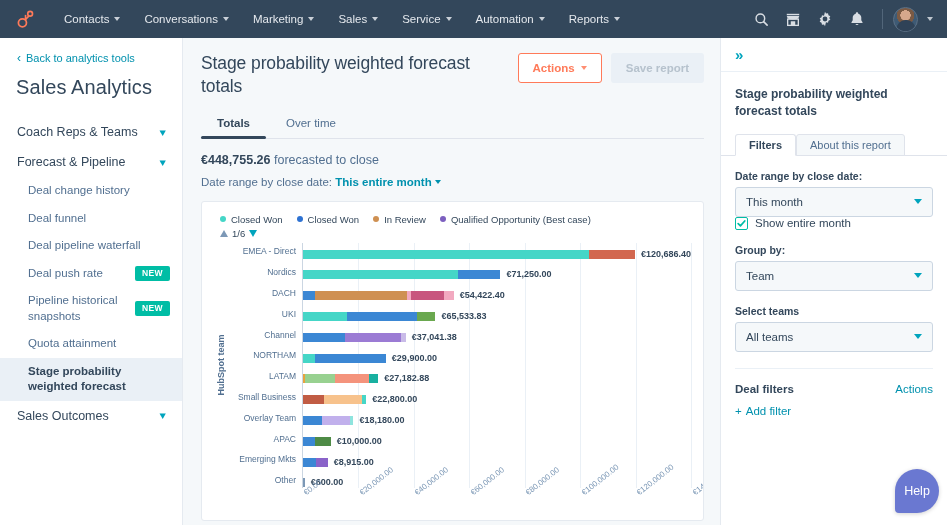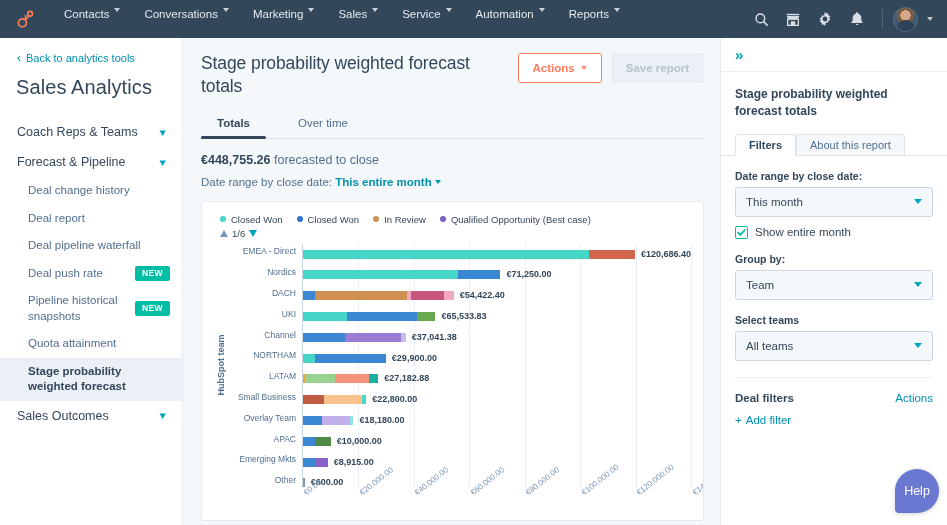--- a/index.html
+++ b/index.html
@@ -15,21 +15,21 @@
 
   
   .topnav {
     height: 38px; min-height: 38px; background: #33475b;
     display: flex; align-items: center; padding: 0 14px 0 12px;
   }
   .logo { width: 26px; height: 26px; margin-right: 14px; display: flex; align-items: center; justify-content: center; }
   .nav-items { display: flex; align-items: center; gap: 0px; }
   .nav-item {
     color: #e5e9ee; font-size: 11.5px; padding: 0 12px; height: 22px;
-    display: flex; align-items: flex-start; gap: 5px; cursor: pointer; white-space: nowrap;
+    display: flex; align-items: center; gap: 5px; cursor: pointer; white-space: nowrap;
   }
   .caret { width: 0; height: 0; border-left: 3.5px solid transparent; border-right: 3.5px solid transparent; border-top: 4px solid currentColor; opacity: .85; }
   .nav-right { margin-left: auto; display: flex; align-items: center; gap: 2px; }
   .nav-icon { width: 30px; height: 38px; display: flex; align-items: center; justify-content: center; cursor: pointer; color: #d8dde3; }
   .nav-divider { width: 1px; height: 20px; background: #52667a; margin: 0 8px; }
   .avatar {
     width: 25px; height: 25px; border-radius: 50%;
     background: radial-gradient(circle at 50% 32%, #d6a78c 0 26%, #7b5a44 27% 45%, #3e5a74 46% 100%);
     border: 1px solid #5d7186; cursor: pointer; overflow: hidden; position: relative;
   }
@@ -74,21 +74,21 @@
   .page-title { font-size: 17.5px; font-weight: 500; color: #33475b; line-height: 1.3; letter-spacing: -.1px; }
   .head-btns { margin-left: auto; display: flex; gap: 9px; align-items: flex-start; padding-top: 1px; }
   .btn {
     font-size: 11.5px; font-weight: 600; padding: 8px 14px; border-radius: 3px; cursor: pointer;
     display: flex; align-items: center; gap: 6px; white-space: nowrap; border: 1px solid transparent;
   }
   .btn-actions { color: #ff7a59; border-color: #ff7a59; background: #fff; }
   .btn-actions .caret { border-top-color: #ff7a59; }
   .btn-save { color: #b6c2cd; background: #eaf0f6; cursor: default; }
 
-  .tabs { display: flex; gap: 16px; margin-top: 13px; border-bottom: 1px solid #dfe3eb; }
+  .tabs { display: flex; gap: 4px; margin-top: 13px; border-bottom: 1px solid #dfe3eb; }
   .tab {
     font-size: 11.5px; color: #516f90; padding: 6px 16px 9px 16px; cursor: pointer; position: relative; font-weight: 500;
   }
   .tab.active { color: #33475b; font-weight: 700; }
   .tab.active::after {
     content: ""; position: absolute; left: 0; right: 0; bottom: -1px; height: 3px; background: #33475b; border-radius: 2px;
   }
 
   .forecast-line { margin-top: 14px; font-size: 12.5px; color: #516f90; }
   .forecast-line b { color: #33475b; font-weight: 700; }
@@ -146,21 +146,21 @@
   }
   .rp-tab.active { background: #fff; color: #33475b; font-weight: 700; border-color: #dfe3eb; border-bottom-color: #fff; }
   .rp-tab.inactive { background: #f5f8fa; border-color: #dfe3eb; }
   .rp-body { padding: 14px 14px 0 14px; overflow: hidden; }
   .field-label { font-size: 10.5px; font-weight: 700; color: #33475b; margin-bottom: 5px; }
   .select {
     height: 30px; border: 1px solid #cbd6e2; border-radius: 3px; background: #f5f8fa;
     display: flex; align-items: center; padding: 0 10px; font-size: 11.5px; color: #33475b; cursor: pointer;
   }
   .select .sel-caret { margin-left: auto; width: 0; height: 0; border-left: 4px solid transparent; border-right: 4px solid transparent; border-top: 5px solid #00a4bd; }
-  .check-row { display: flex; align-items: center; gap: 7px; margin-top: 9px; cursor: pointer; }
+  .check-row { display: flex; align-items: center; gap: 7px; cursor: pointer; }
   .checkbox {
     width: 13px; height: 13px; border: 1px solid #00bda5; border-radius: 2px; background: #fff;
     display: flex; align-items: center; justify-content: center;
   }
   .checkbox svg { display: block; }
   .check-label { font-size: 11.5px; color: #33475b; }
   .fgap { margin-top: 14px; }
   .rp-divider { height: 1px; background: #eaf0f6; margin: 16px 0 0 0; }
   .deal-filters-row { display: flex; align-items: center; margin-top: 14px; }
   .df-title { font-size: 11.5px; font-weight: 700; color: #33475b; }
@@ -270,21 +270,21 @@
 
       <div class="side-group">
         <span>Forecast &amp; Pipeline</span>
         <span class="chev-down">▾</span>
       </div>
 
       <div class="side-sub">
         <span>Deal change history</span>
       </div>
       <div class="side-sub">
-        <span>Deal report</span>
+        <span>Deal funnel</span>
       </div>
       <div class="side-sub">
         <span>Deal pipeline waterfall</span>
       </div>
       <div class="side-sub">
         <span>Deal push rate</span>
         <span class="badge-new">NEW</span>
       </div>
       <div class="side-sub">
         <span>Pipeline historical snapshots</span>

